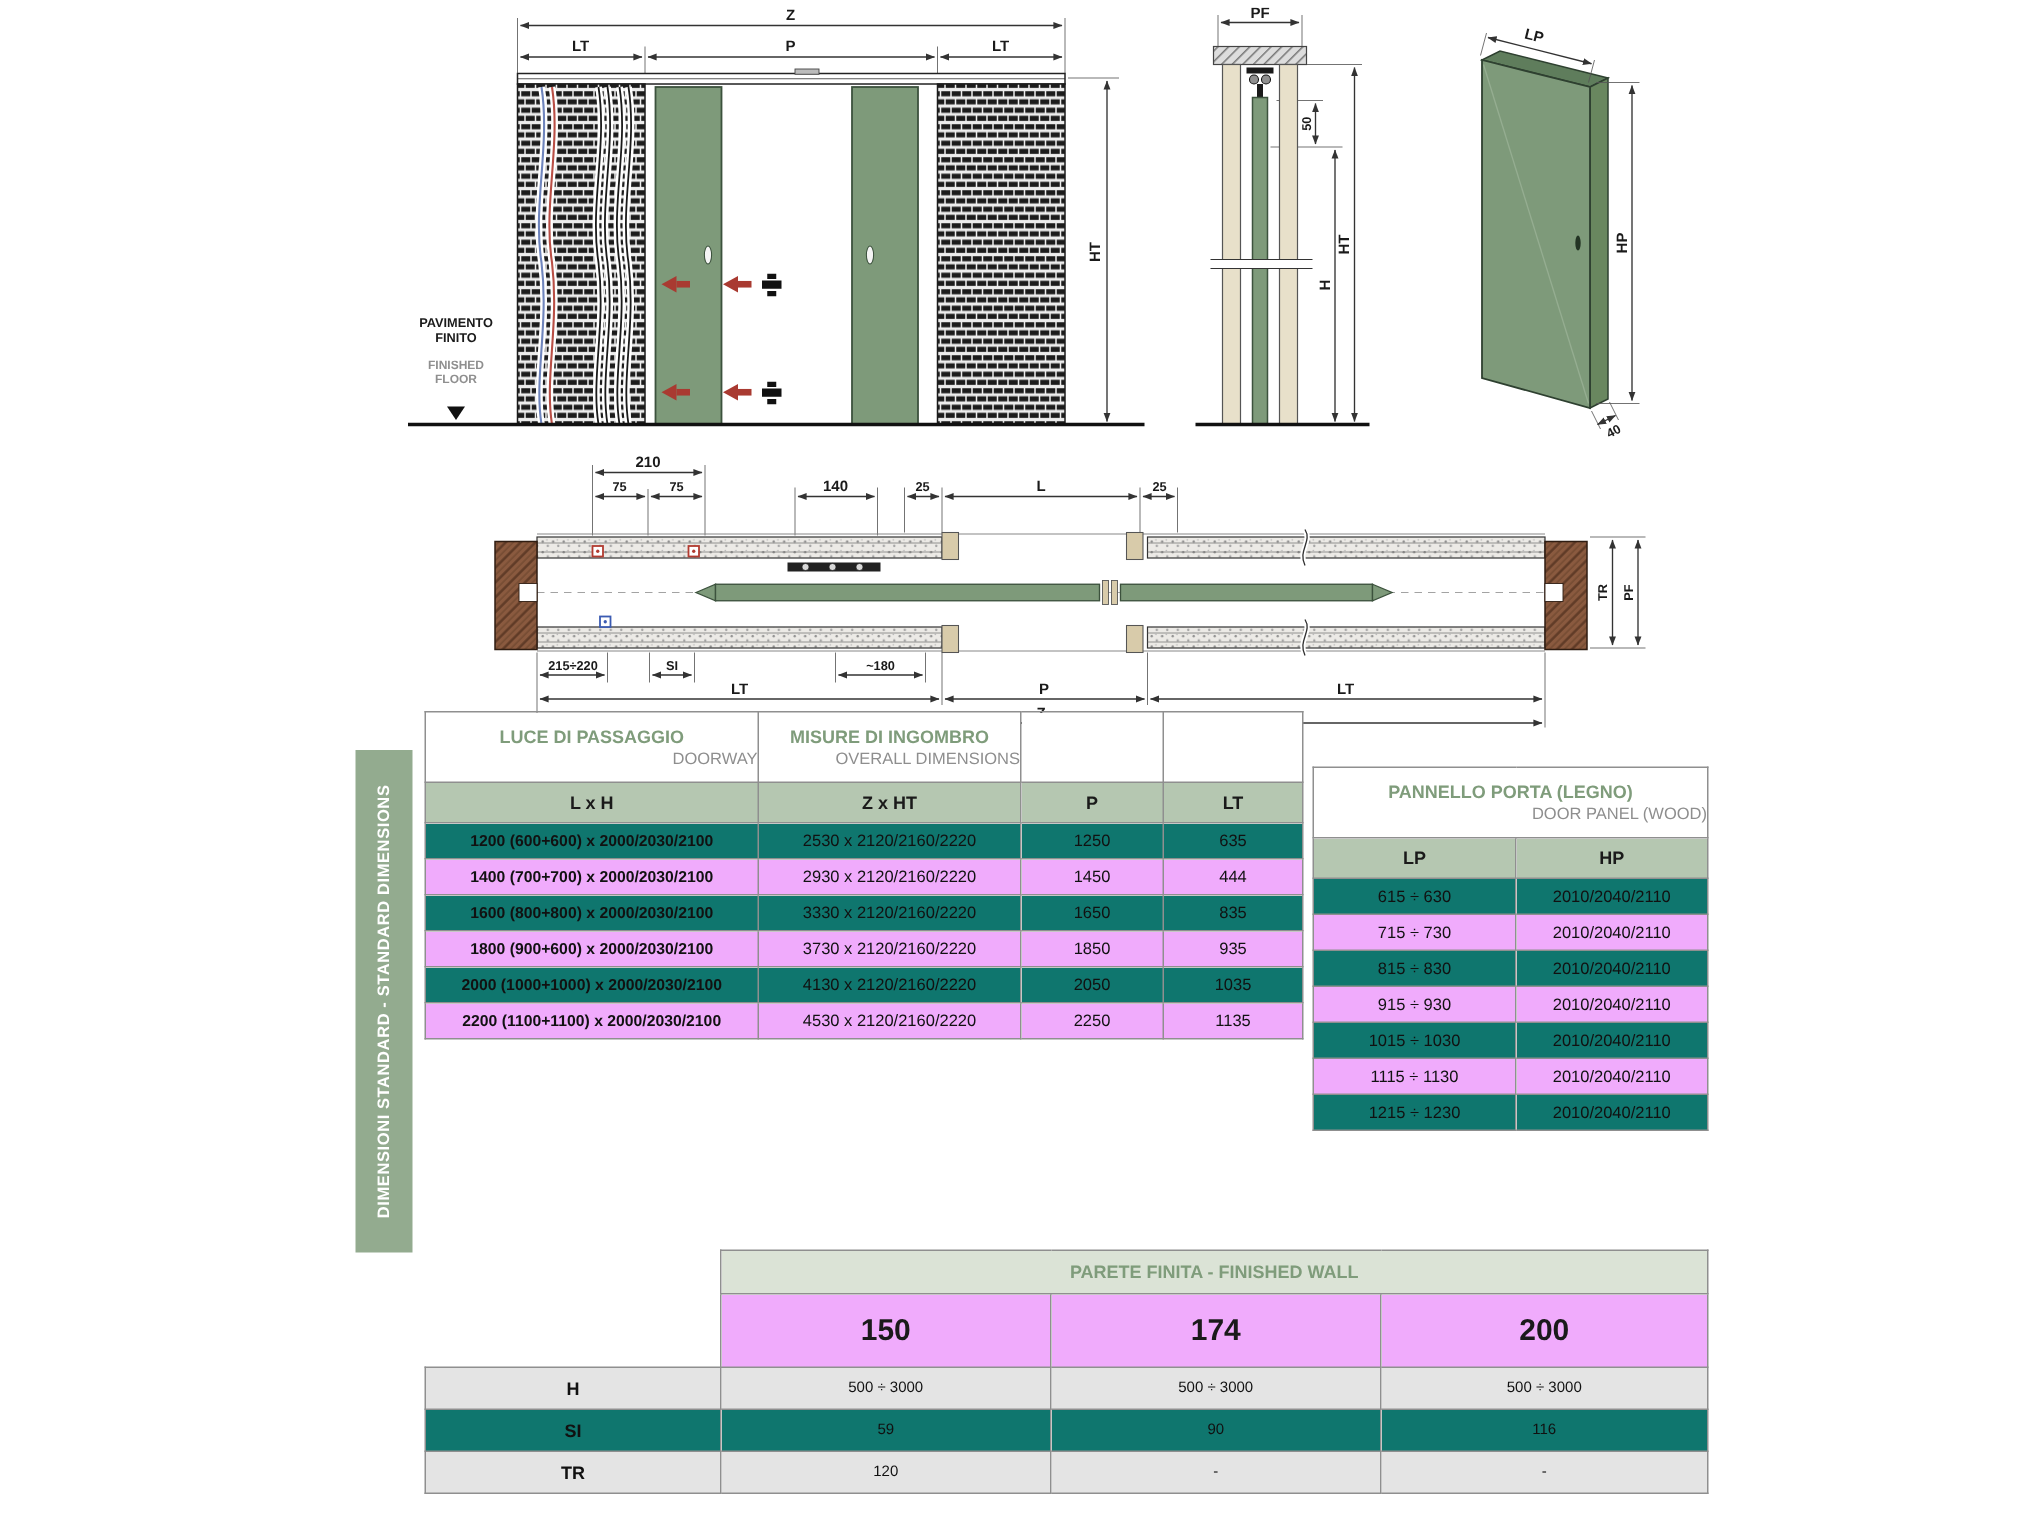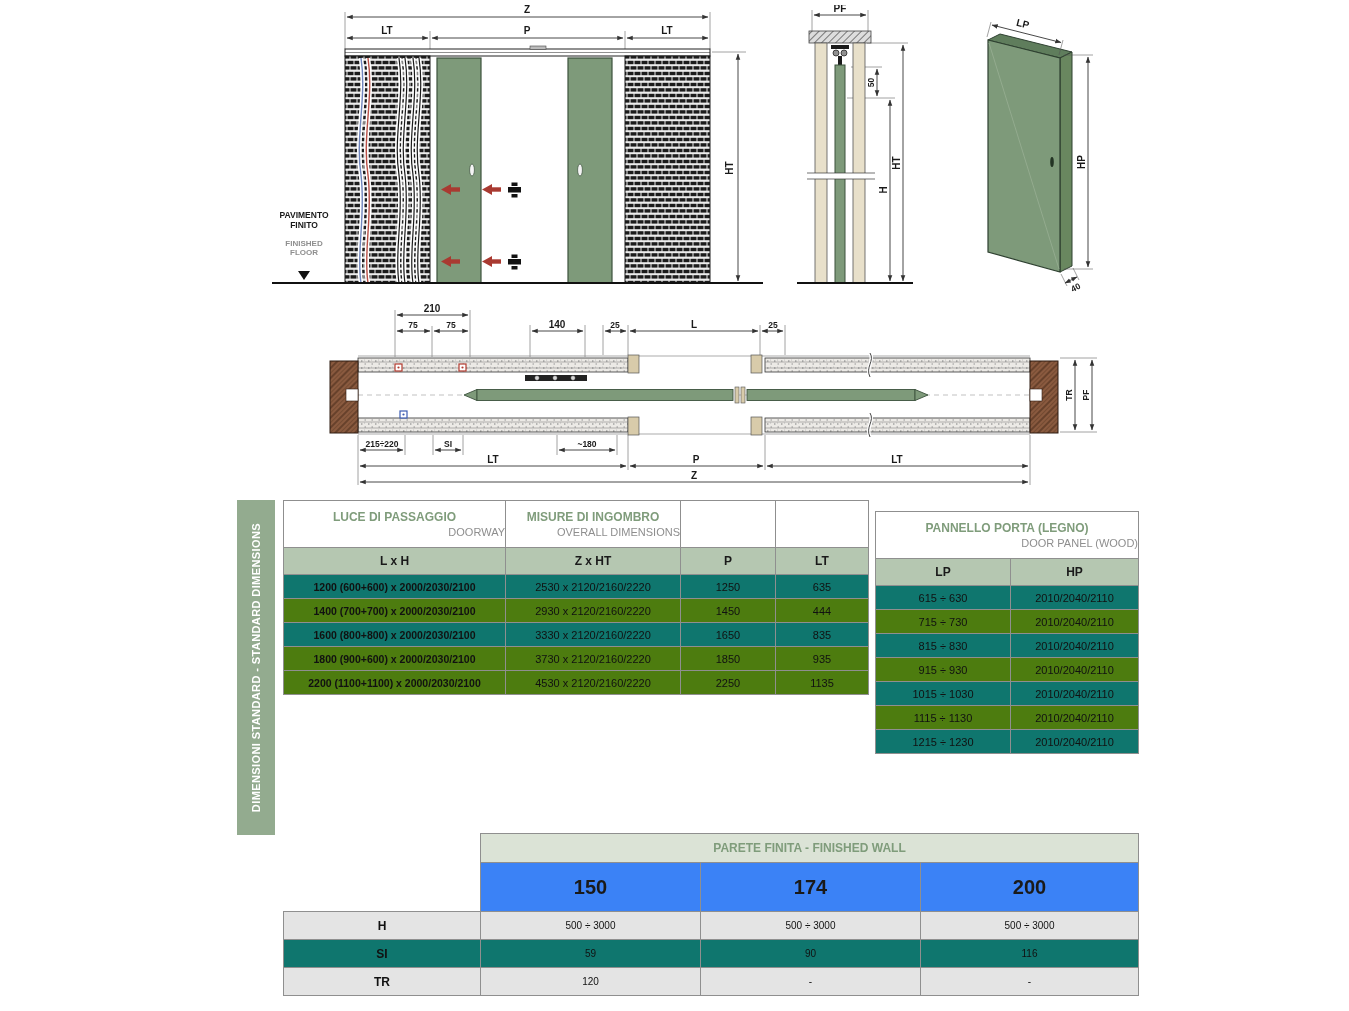--- a/index.html
+++ b/index.html
@@ -24,24 +24,24 @@
 
   
   .tbl{position:absolute;border-collapse:collapse;table-layout:fixed;}
   .tbl th,.tbl td{border:1px solid #8f8f8f;text-align:center;vertical-align:middle;padding:0;overflow:hidden;}
   .ghead th{height:46px;background:#fff;}
   .t-green{color:#7f9c7b;font-size:12px;font-weight:bold;line-height:15px;}
   .t-gray{color:#8e8e8e;font-size:11px;font-weight:normal;line-height:14px;text-align:right;}
   .shead th{height:26px;background:#b5c7b1;font-size:12px;font-weight:bold;color:#1a1a1a;}
   .tbl tbody td{height:23px;font-size:11px;color:#111;background:#0f766e;}
   .tbl tbody td.c-bold{font-weight:bold;font-size:10.5px;}
-  .tbl tbody tr.alt td{background:#4d7c0f;}
+  .tbl tbody tr.alt td{background:#f0abfc;}
   td.blank{border:none !important;background:#fff;}
   .wt-title{height:28px;background:#dbe3d6;color:#7f9c7b;font-weight:bold;font-size:12px;}
-  .wt-col{height:48px;background:#3b82f6;font-size:20px;font-weight:bold;color:#1a1a1a;}
+  .wt-col{height:48px;background:#f0abfc;font-size:20px;font-weight:bold;color:#1a1a1a;}
   #wall-table tbody td{height:27px;font-size:10px;}
   #wall-table tbody td.lab{font-weight:bold;font-size:12px;}
   #wall-table tbody tr.wgray td{background:#e4e4e4;}
 </style>
 </head>
 <body>
 
 <div id="page">
 
   <svg class="abs" style="left:270px;top:5px" width="495" height="290" viewBox="0 0 495 290">
@@ -359,21 +359,21 @@
     <text class="dim" x="572" y="159.5">LT</text>
     <text class="dim" x="369" y="175.5">Z</text>
     <text class="dim-sm" transform="translate(746.5,92) rotate(-90)">TR</text>
     <text class="dim-sm" transform="translate(763.5,92) rotate(-90)">PF</text>
   </svg>
 
   <div id="sidebar">
     <span>DIMENSIONI STANDARD - STANDARD DIMENSIONS</span>
   </div>
 
-  <table class="tbl" style="left:283px;top:500px;width:585px">
+  <table class="tbl" style="left:283px;top:474px;width:585px">
     <colgroup>
         <col style="width:222px">
         <col style="width:175px">
         <col style="width:95px">
         <col style="width:93px">
       </colgroup>
     <thead>
       <tr class="ghead">
         <th>
           <div class="t-green">LUCE DI PASSAGGIO</div>
@@ -411,20 +411,26 @@
           <td>3330 x 2120/2160/2220</td>
           <td>1650</td>
           <td>835</td>
         </tr>
         <tr class="alt">
           <td class="c-bold">1800 (900+600) x 2000/2030/2100</td>
           <td>3730 x 2120/2160/2220</td>
           <td>1850</td>
           <td>935</td>
         </tr>
+        <tr>
+          <td class="c-bold">2000 (1000+1000) x 2000/2030/2100</td>
+          <td>4130 x 2120/2160/2220</td>
+          <td>2050</td>
+          <td>1035</td>
+        </tr>
         <tr class="alt">
           <td class="c-bold">2200 (1100+1100) x 2000/2030/2100</td>
           <td>4530 x 2120/2160/2220</td>
           <td>2250</td>
           <td>1135</td>
         </tr>
       </tbody>
   </table>
 
   <table class="tbl" style="left:875px;top:511px;width:263px">

